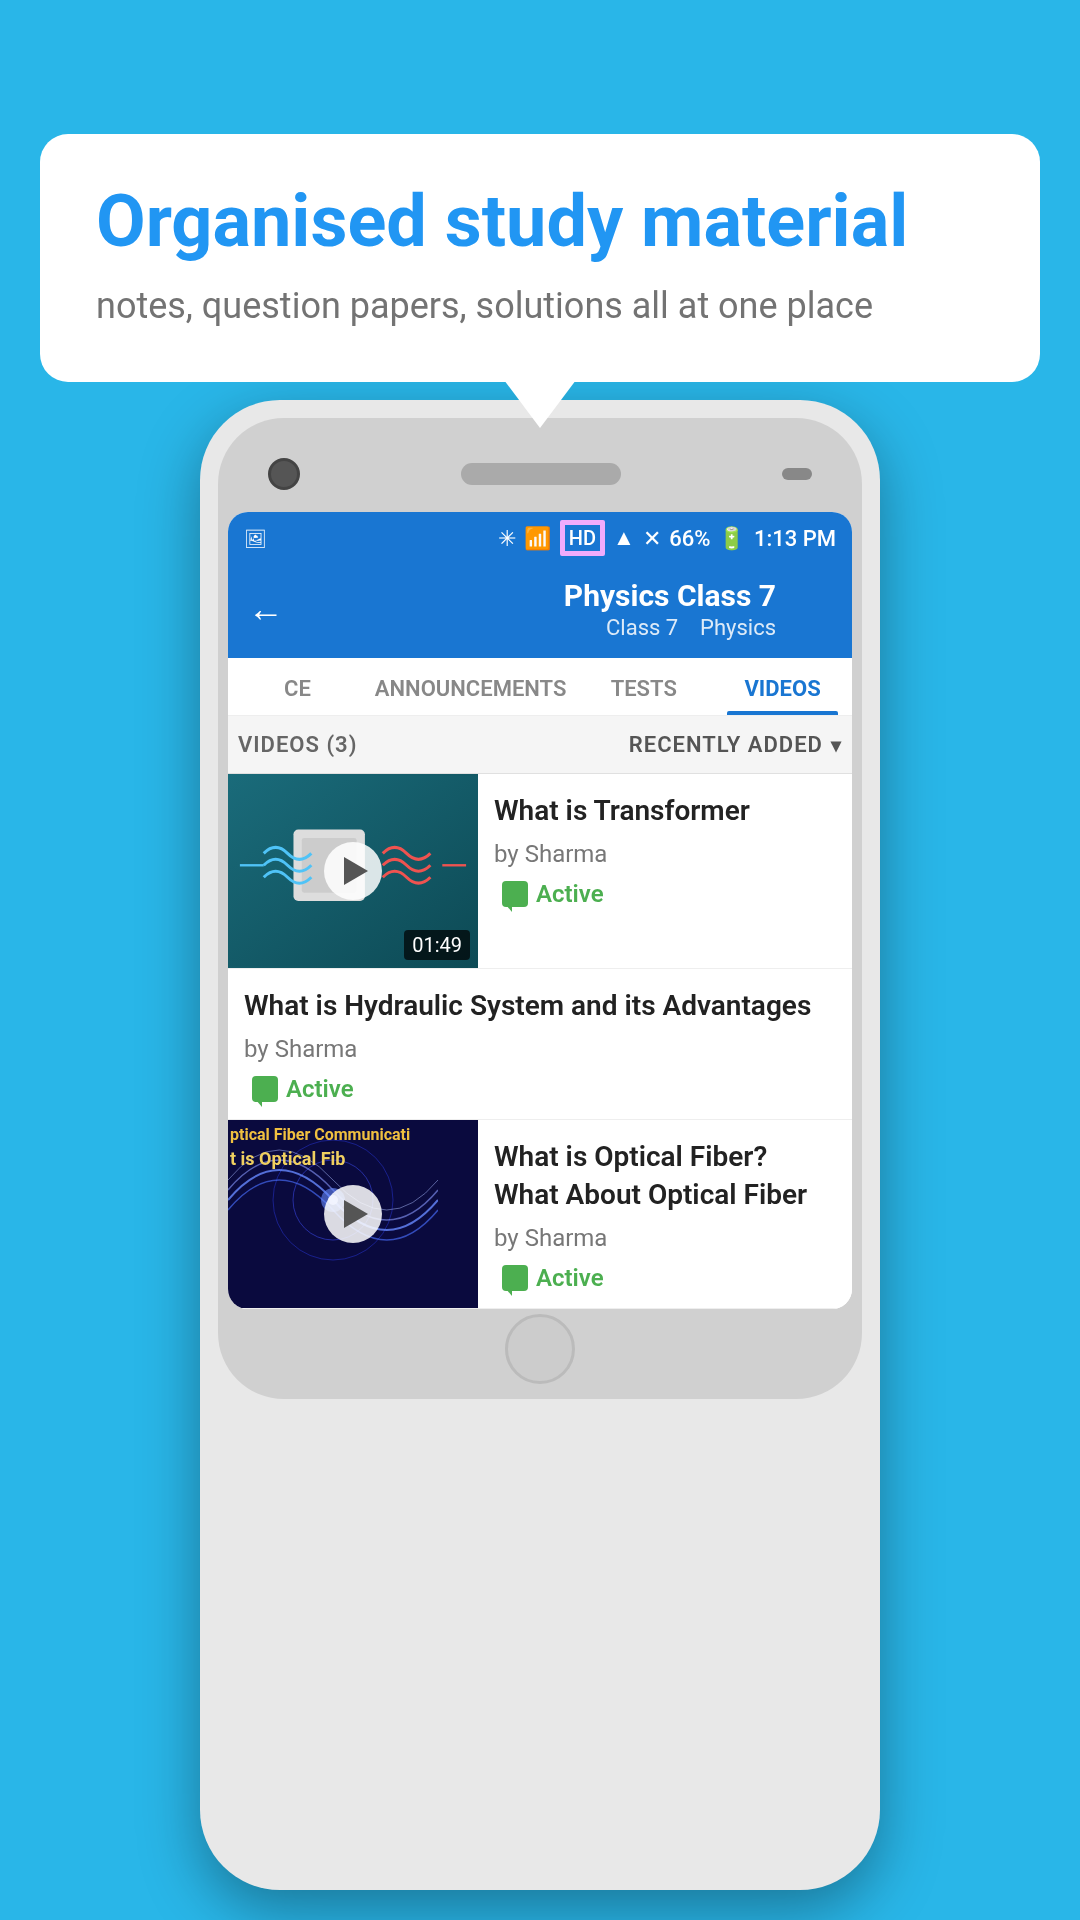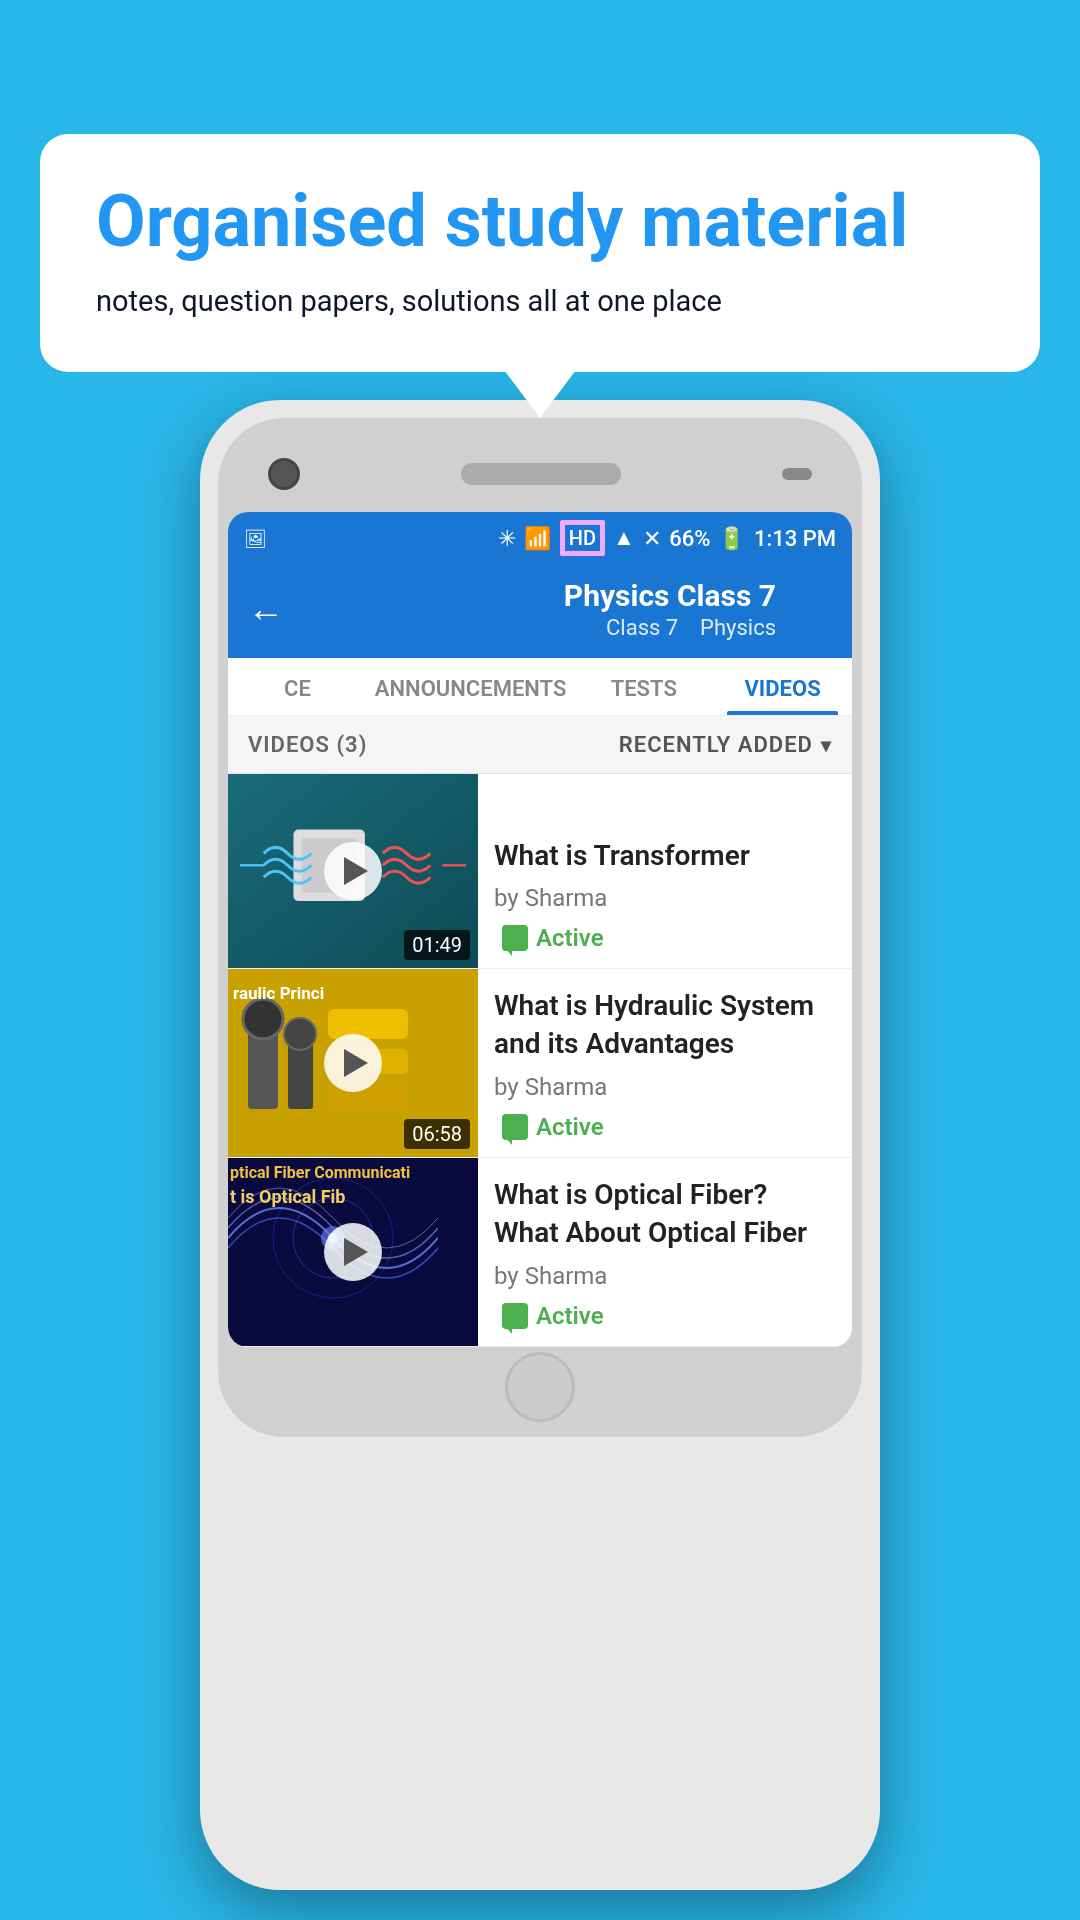--- a/index.html
+++ b/index.html
@@ -39,22 +39,22 @@
       border-top: 48px solid white;
     }
     .bubble-title {
       font-size: 72px;
       font-weight: 700;
       color: #2196F3;
       line-height: 1.1;
       margin-bottom: 20px;
     }
     .bubble-subtitle {
-      font-size: 29px;
-      color: #0f172a;
+      font-size: 36px;
+      color: #737373;
       font-weight: 400;
       line-height: 1.4;
     }
 
     
     .phone-wrapper {
       position: absolute;
       top: 400px;
       left: 80px;
       right: 80px;
@@ -209,21 +209,21 @@
       left: 10%;
       right: 10%;
       height: 4px;
       background: #1976D2;
       border-radius: 2px 2px 0 0;
     }
 
     
     .videos-header {
       background: #f5f5f5;
-      padding: 16px 20px;
+      padding: 16px 10px;
       display: flex;
       justify-content: space-between;
       align-items: center;
       border-bottom: 1px solid #e0e0e0;
     }
     .videos-count {
       font-size: 22px;
       font-weight: 600;
       color: #666;
       letter-spacing: 1px;
@@ -302,21 +302,21 @@
     
     .thumb-optical {
       background: #0a0a3e;
     }
 
     .video-info {
       flex: 1;
       padding: 18px 16px 16px;
       display: flex;
       flex-direction: column;
-      justify-content: flex-end;
+      justify-content: flex-start;
     }
     .video-title {
       font-size: 28px;
       font-weight: 600;
       color: #222;
       line-height: 1.35;
       margin-bottom: 10px;
     }
     .video-author {
       font-size: 24px;
@@ -466,42 +466,20 @@
               <div class="video-title">What is  Transformer</div>
               <div class="video-author">by Sharma</div>
               <div class="active-badge">
                 <div class="chat-icon"></div>
                 <span>Active</span>
               </div>
             </div>
           </div>
 
           <div class="video-item">
-            <div class="video-thumb thumb-hydraulic" style="background:#c8a000;position:relative;">
-              <svg width="210" height="170" viewBox="0 0 210 170" xmlns="http://www.w3.org/2000/svg" style="position:absolute;inset:0;">
-                <rect width="210" height="170" fill="#c8a000"></rect>
-
-                <rect x="20" y="60" width="30" height="80" fill="#555" rx="4"></rect>
-                <rect x="60" y="75" width="25" height="65" fill="#444" rx="3"></rect>
-                <circle cx="35" cy="50" r="20" fill="#333" stroke="#666" stroke-width="3"></circle>
-                <circle cx="72" cy="65" r="16" fill="#444" stroke="#666" stroke-width="2"></circle>
-
-                <rect x="100" y="40" width="80" height="30" fill="#f0c000" rx="6"></rect>
-                <rect x="100" y="80" width="80" height="25" fill="#e0b000" rx="5"></rect>
-                <rect x="100" y="115" width="80" height="25" fill="#d0a000" rx="5"></rect>
-
-                <text x="5" y="30" fill="white" font-size="17" font-weight="bold">raulic Princi</text>
-              </svg>
-              <div class="thumb-overlay">
-                <div class="play-btn">
-                  <div class="play-triangle"></div>
-                </div>
-              </div>
-              <div class="duration-badge">06:58</div>
-            </div>
             <div class="video-info">
               <div class="video-title">What is Hydraulic System and its Advantages</div>
               <div class="video-author">by Sharma</div>
               <div class="active-badge">
                 <div class="chat-icon"></div>
                 <span>Active</span>
               </div>
             </div>
           </div>
 

